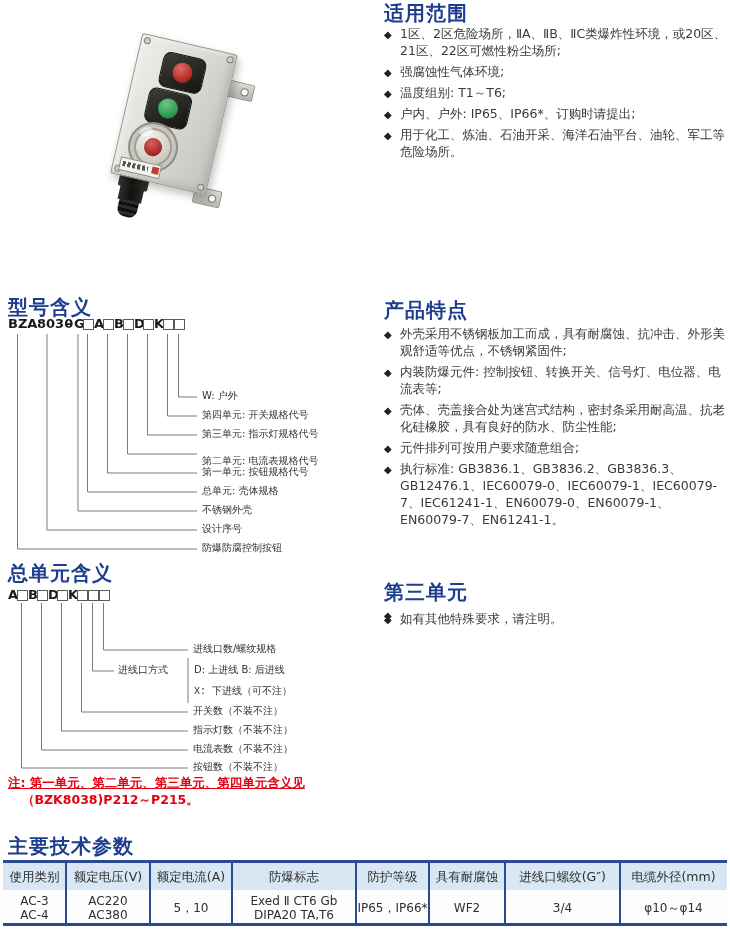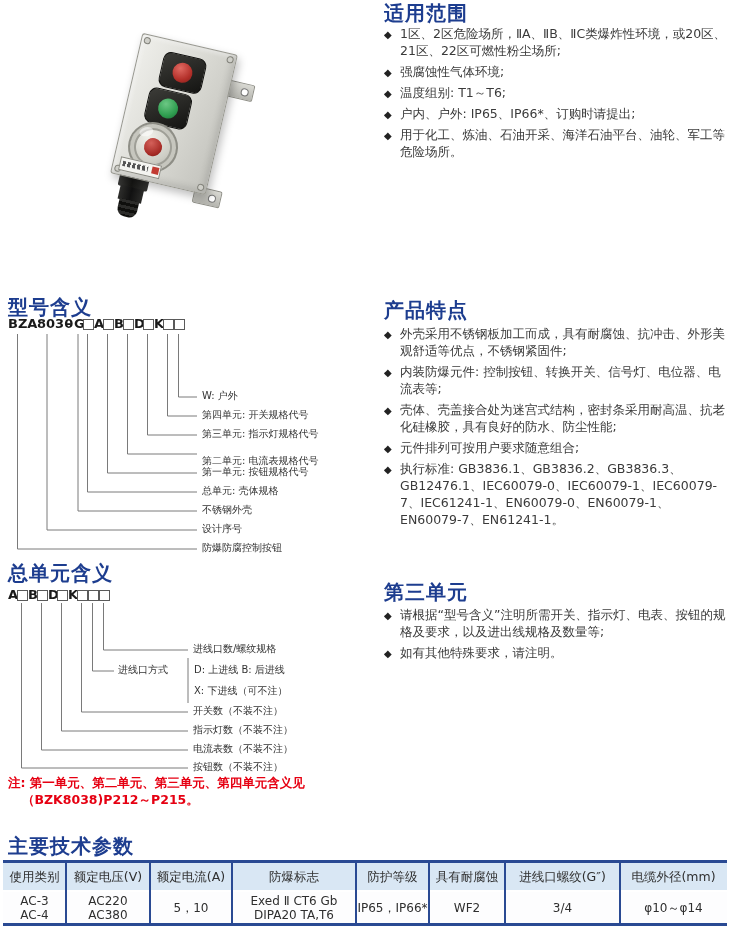--- a/index.html
+++ b/index.html
@@ -111,21 +111,21 @@
   <div class="bullets" id="features-list" style="left:384px;top:325px;">
       <div class="bullet-item"><span class="dia">◆</span><span>外壳采用不锈钢板加工而成，具有耐腐蚀、抗冲击、外形美观舒适等优点，不锈钢紧固件;</span></div>
       <div class="bullet-item"><span class="dia">◆</span><span>内装防爆元件: 控制按钮、转换开关、信号灯、电位器、电流表等;</span></div>
       <div class="bullet-item"><span class="dia">◆</span><span>壳体、壳盖接合处为迷宫式结构，密封条采用耐高温、抗老化硅橡胶，具有良好的防水、防尘性能;</span></div>
       <div class="bullet-item"><span class="dia">◆</span><span>元件排列可按用户要求随意组合;</span></div>
       <div class="bullet-item"><span class="dia">◆</span><span>执行标准: GB3836.1、GB3836.2、GB3836.3、GB12476.1、IEC60079-0、IEC60079-1、IEC60079-7、IEC61241-1、EN60079-0、EN60079-1、EN60079-7、EN61241-1。</span></div>
     </div>
 
   <h2 class="sec" style="left:384px;top:579px;">第三单元</h2>
   <div class="bullets" id="ordering-list" style="left:384px;top:606px;">
-      <div class="bullet-item"><span class="dia">◆</span><span>请根据“型号含义”注明所需开关、指示灯、电表、按钮的规格及要求，以及进出线规格及数量等;</span></div>
+      <div class="bullet-item"><span class="dia">◆</span></div>
       <div class="bullet-item"><span class="dia">◆</span><span>如有其他特殊要求，请注明。</span></div>
     </div>
 
   <h2 class="sec" style="left:8px;top:294px;">型号含义</h2>
   <div id="model-code">
       <span class="code-tok" style="top: 316px; left: 8px;">BZA</span>
       <span class="code-tok" style="top: 316px; left: 37px;">8030</span>
       <span class="code-tok" style="top: 316px; left: 66px;">-</span>
       <span class="code-tok" style="top: 316px; left: 74px;">G</span>
       <span class="code-box" style="top: 319px; left: 83px;"></span>
@@ -166,22 +166,22 @@
     </div>
   <div id="unit-labels">
       <div class="diag-label" style="left: 193px; top: 642px;">进线口数/螺纹规格</div>
       <div class="diag-label" style="left: 193px; top: 704px;">开关数（不装不注）</div>
       <div class="diag-label" style="left: 193px; top: 723px;">指示灯数（不装不注）</div>
       <div class="diag-label" style="left: 193px; top: 742px;">电流表数（不装不注）</div>
       <div class="diag-label" style="left: 193px; top: 760px;">按钮数（不装不注）</div>
     </div>
   <div class="diag-label" style="left:118px;top:663px;">进线口方式</div>
   <div class="diag-label" style="left:194px;top:663px;">D: 上进线  B: 后进线</div>
-  <div class="diag-label" style="left:194px;top:684px;">X: 下进线（可不注）</div>
-  <div class="note-line" style="left:8px;top:775px;">注: 第一单元、第二单元、第三单元、第四单元含义见</div>
+  <div class="diag-label" style="left:194px;top:684px;font-family:Liberation Mono, monospace;">X: 下进线（可不注）</div>
+  <div class="note-line" style="left:8px;top:775px;text-decoration:underline;">注: 第一单元、第二单元、第三单元、第四单元含义见</div>
   <div class="note-line" style="left:22px;top:792px;">（BZK8038)P212～P215。</div>
 
   <svg class="overlay" width="730" height="929" viewBox="0 0 730 929">
       <polyline points="178.5,334 178.5,397 197,397" fill="none" stroke="#7a7a7a" stroke-width="1"></polyline>
       <polyline points="167.5,334 167.5,416 197,416" fill="none" stroke="#7a7a7a" stroke-width="1"></polyline>
       <polyline points="147.5,334 147.5,435 197,435" fill="none" stroke="#7a7a7a" stroke-width="1"></polyline>
       <polyline points="127.5,334 127.5,454 197,454" fill="none" stroke="#7a7a7a" stroke-width="1"></polyline>
       <polyline points="107.5,334 107.5,473 197,473" fill="none" stroke="#7a7a7a" stroke-width="1"></polyline>
       <polyline points="87.5,334 87.5,492 197,492" fill="none" stroke="#7a7a7a" stroke-width="1"></polyline>
       <polyline points="78,334 78,511 197,511" fill="none" stroke="#7a7a7a" stroke-width="1"></polyline>

